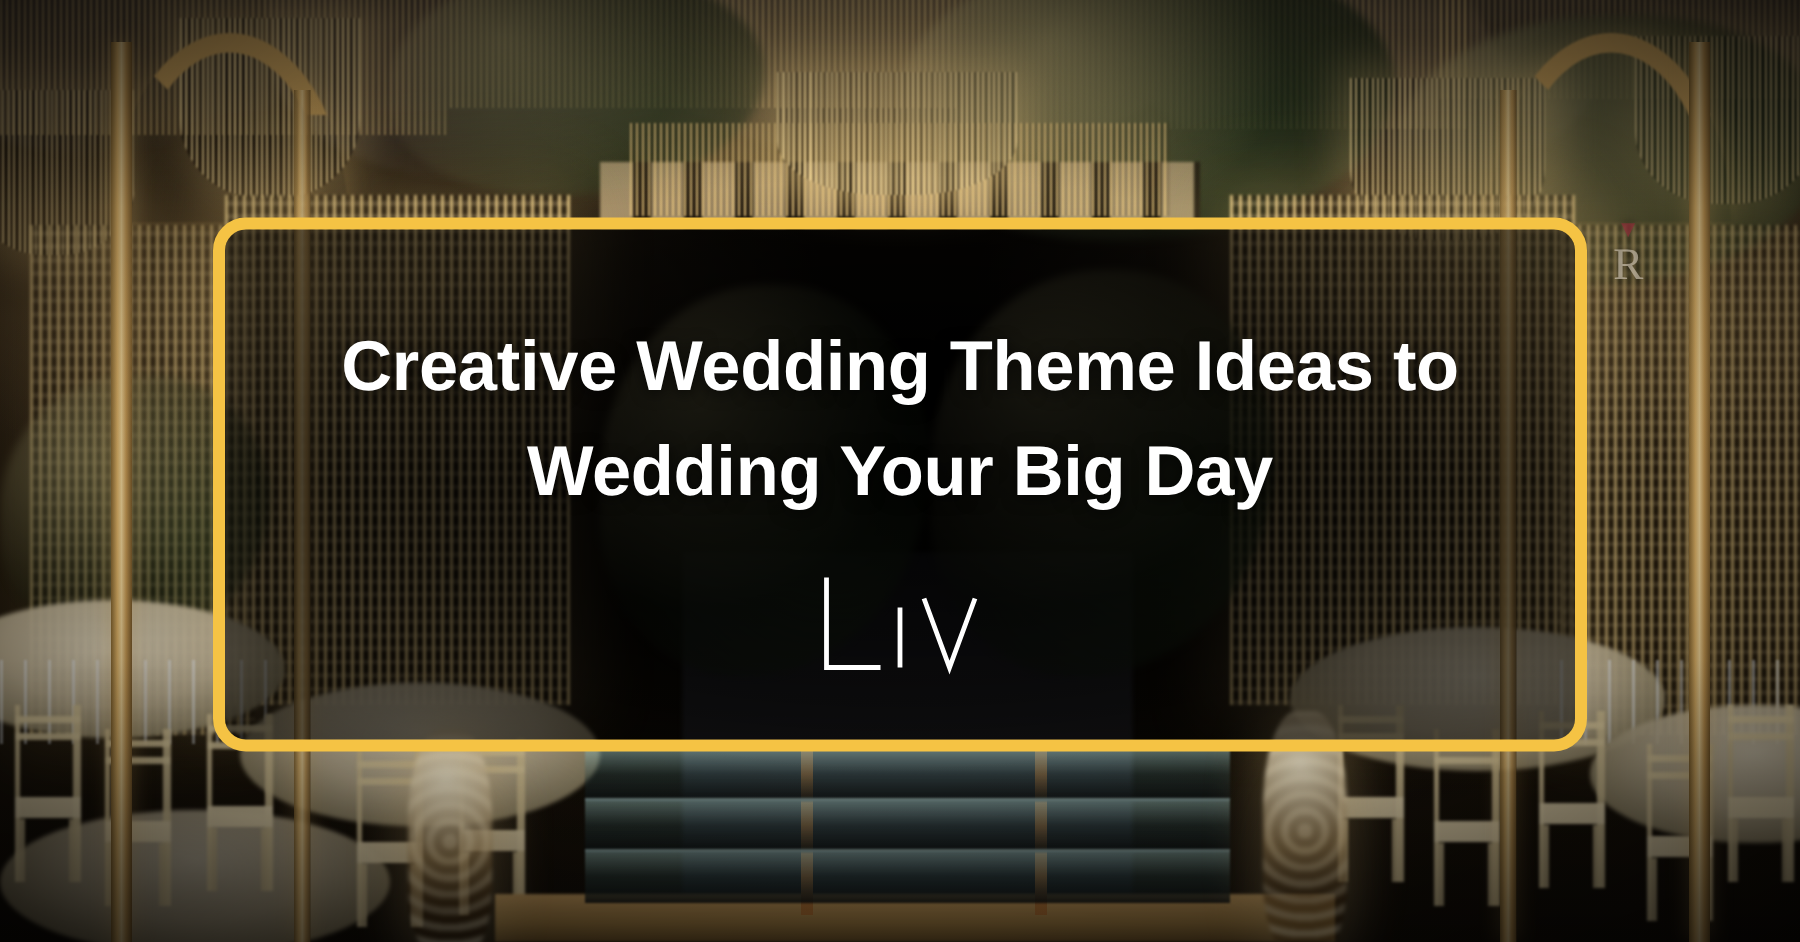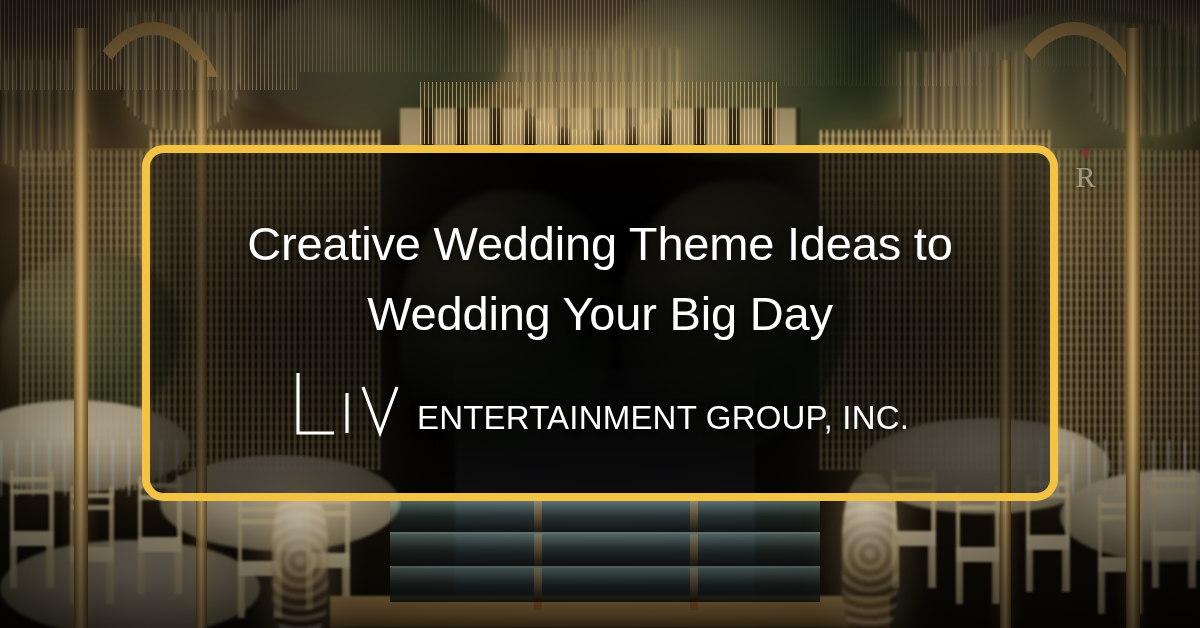--- a/index.html
+++ b/index.html
@@ -324,25 +324,25 @@
   .frame-inner {
     position: relative;
     z-index: 2;
     width: 100%;
     display: flex;
     flex-direction: column;
     align-items: center;
   }
 
   .headline {
-    margin: 4px;
+    margin: 16px;
     padding: 0 40px;
     color: #ffffff;
     font-family: "Liberation Sans", sans-serif;
-    font-weight: 400;
+    font-weight: 700;
     font-size: 47px;
     line-height: 70px;
     letter-spacing: -0.2px;
     text-align: center;
     max-width: 840px;
     text-shadow: 0 2px 10px rgba(0,0,0,0.65);
   }
 
   .logo-lockup {
     display: flex;
@@ -469,19 +469,18 @@
 
         <svg class="liv-mark" viewBox="0 0 112 70" aria-hidden="true">
 
           <path d="M7 2 L7 62 L43 62" fill="none" stroke="#ffffff" stroke-width="3.2" stroke-linecap="butt"></path>
 
           <path d="M56 22 L56 62" fill="none" stroke="#ffffff" stroke-width="3.2" stroke-linecap="butt"></path>
 
           <path d="M72 16 L89 62 L106 16" fill="none" stroke="#ffffff" stroke-width="3.2" stroke-linecap="butt" stroke-linejoin="miter"></path>
         </svg>
 
-        <div class="company-name">ENTERTAINMENT GROUP, INC.</div>
       </div>
 
     </div>
   </div>
 
 </div>
 
 </body></html>

